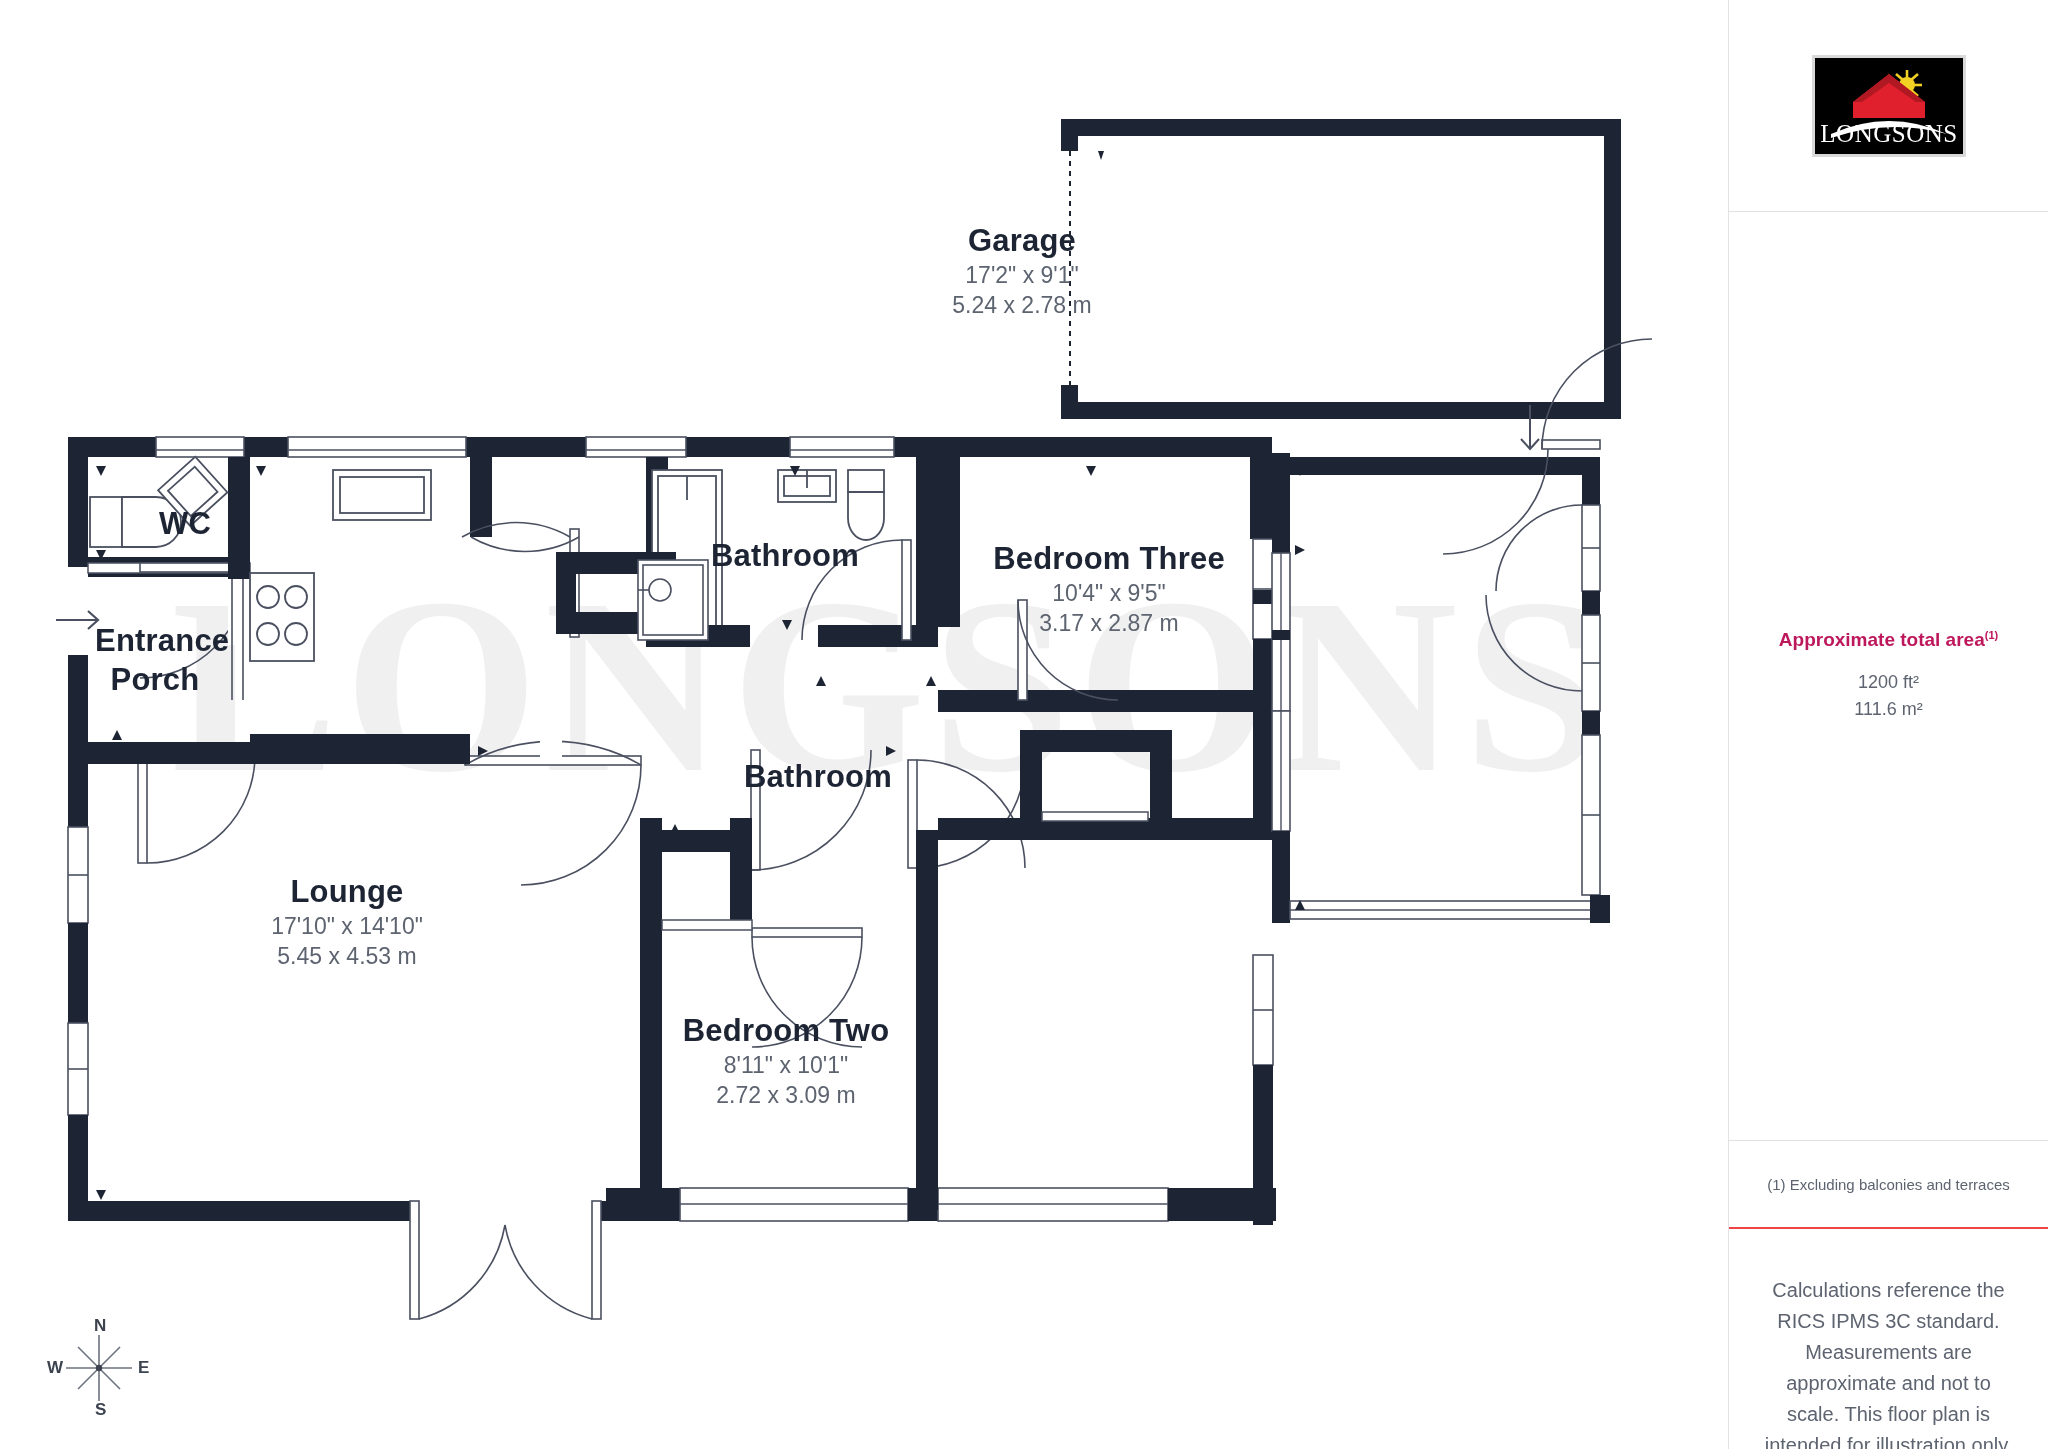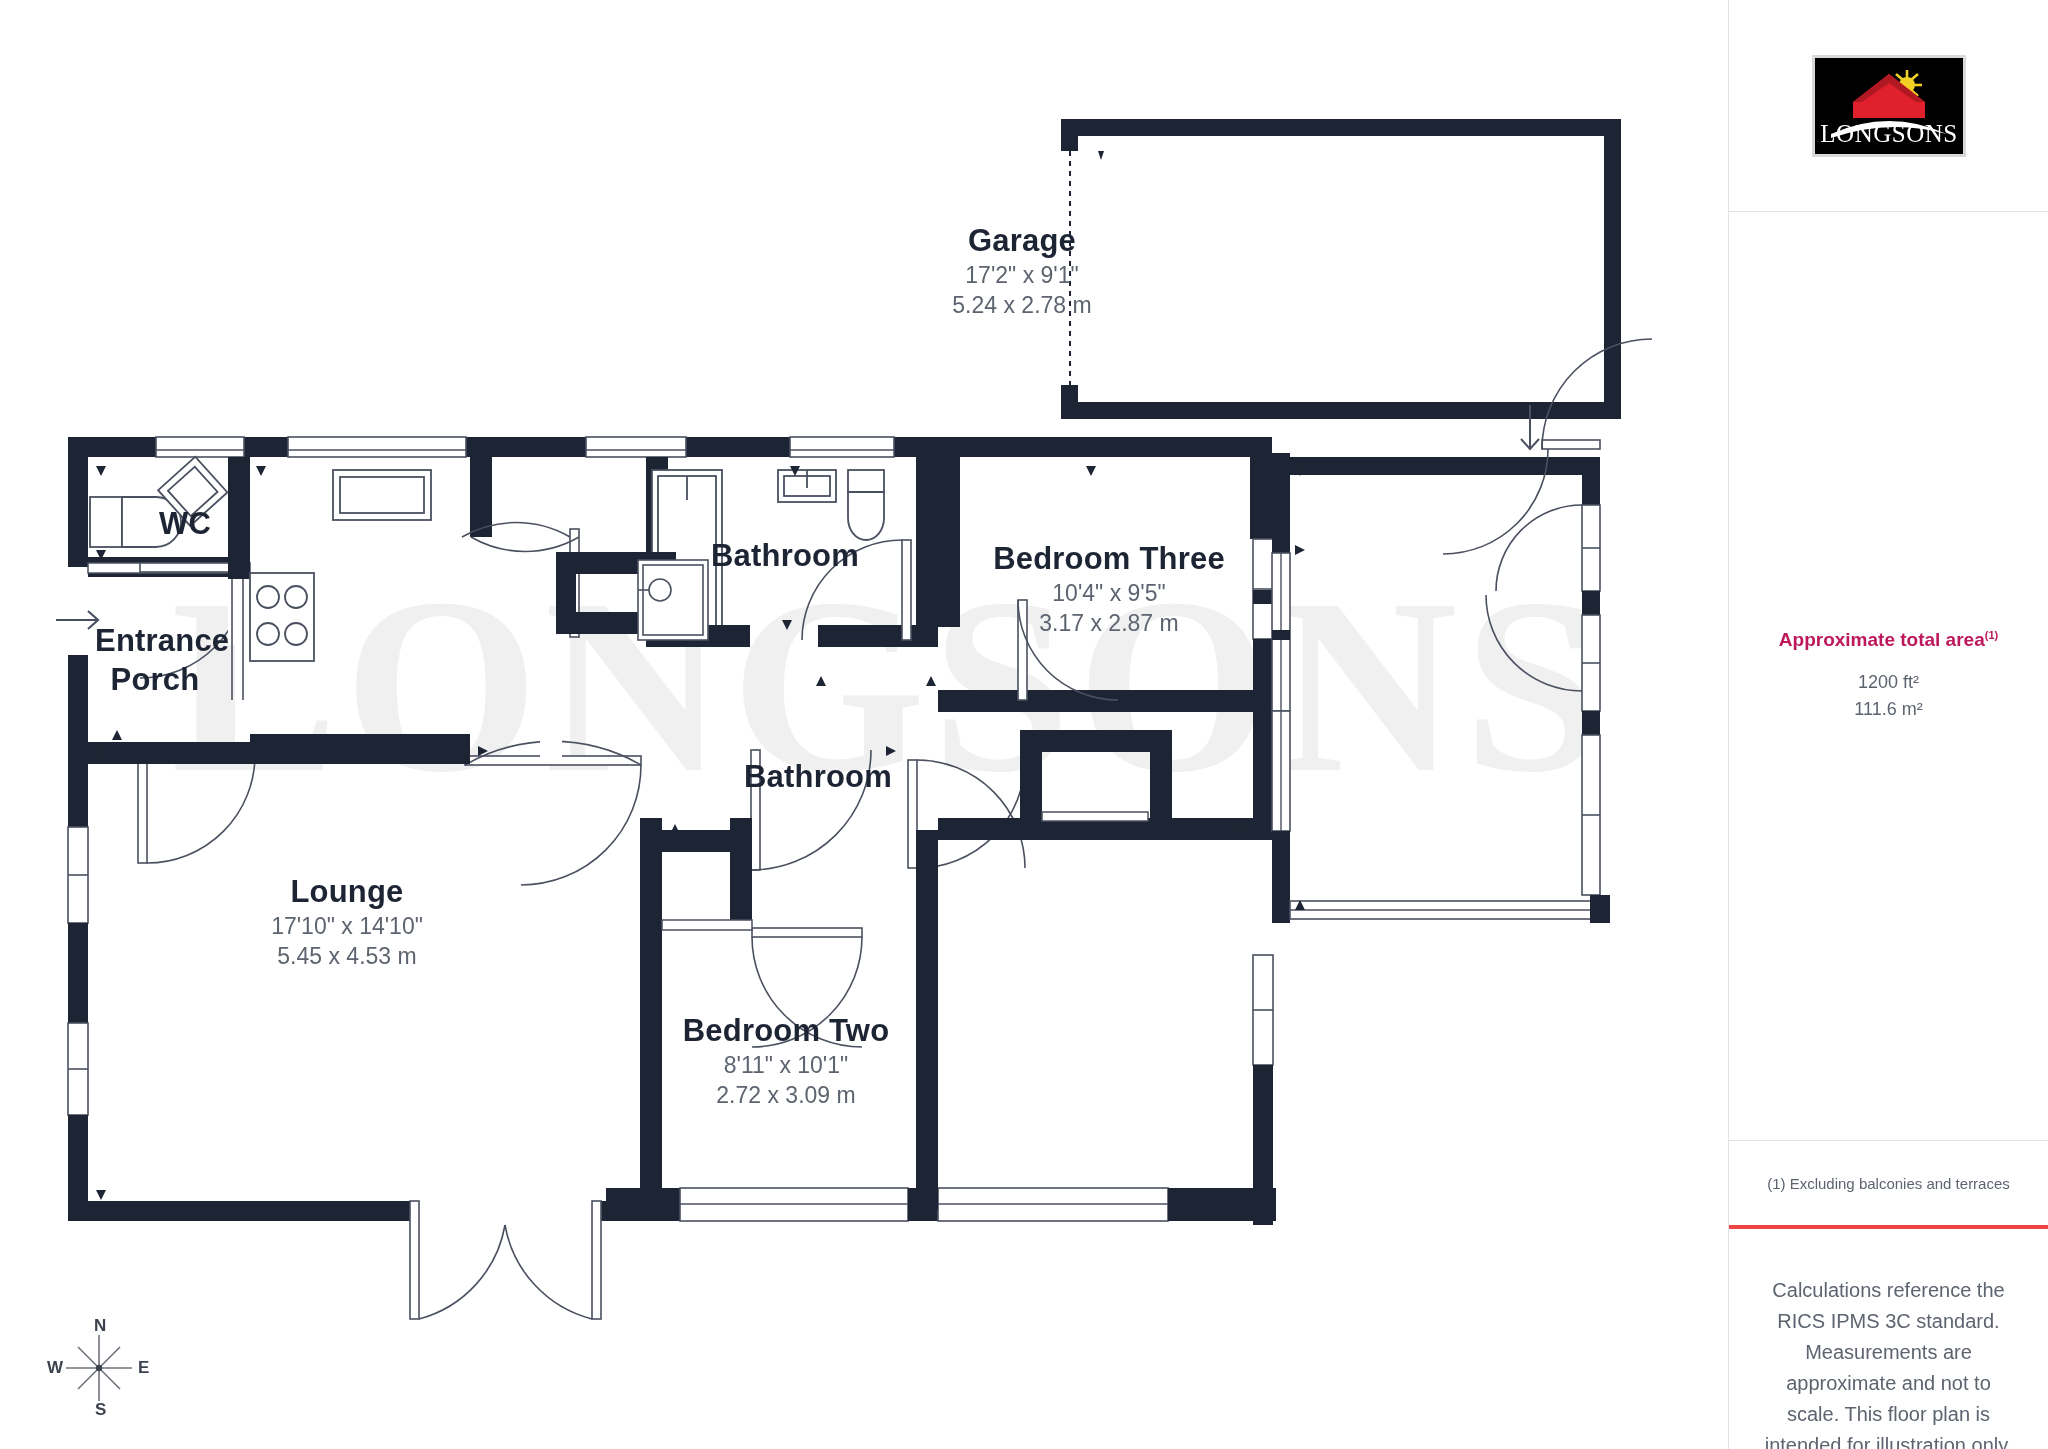--- a/index.html
+++ b/index.html
@@ -124,21 +124,21 @@
     position: relative;
   }
   #area-title sup { font-size: 11px; font-weight: bold; }
   .area-val {
     font-size: 18px;
     color: #5d6470;
     line-height: 1.5;
   }
   #sb-foot1-cell {
     height: 88px;
-    border-bottom: 4px solid #ef4444;
+    border-bottom: 2px solid #ef4444;
     display: flex;
     align-items: center;
     justify-content: center;
     text-align: center;
   }
   #foot1-text {
     font-size: 15px;
     color: #5d6470;
   }
   #sb-foot2-cell {

